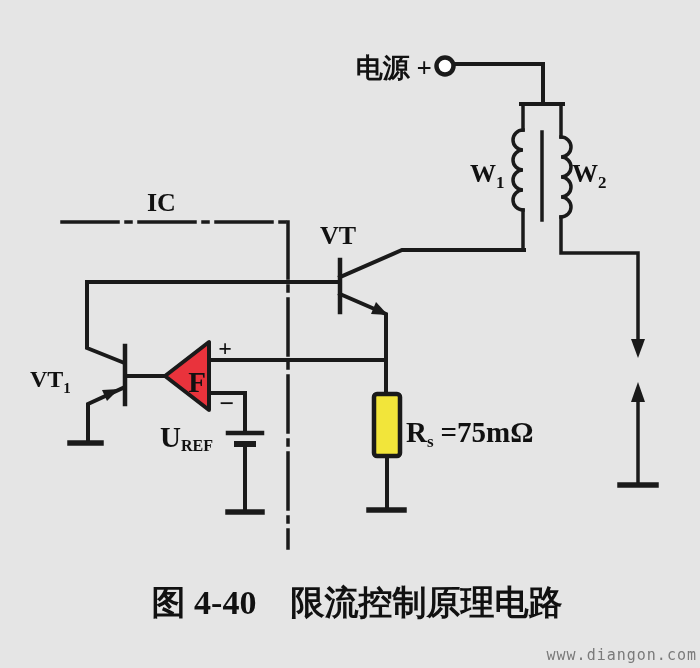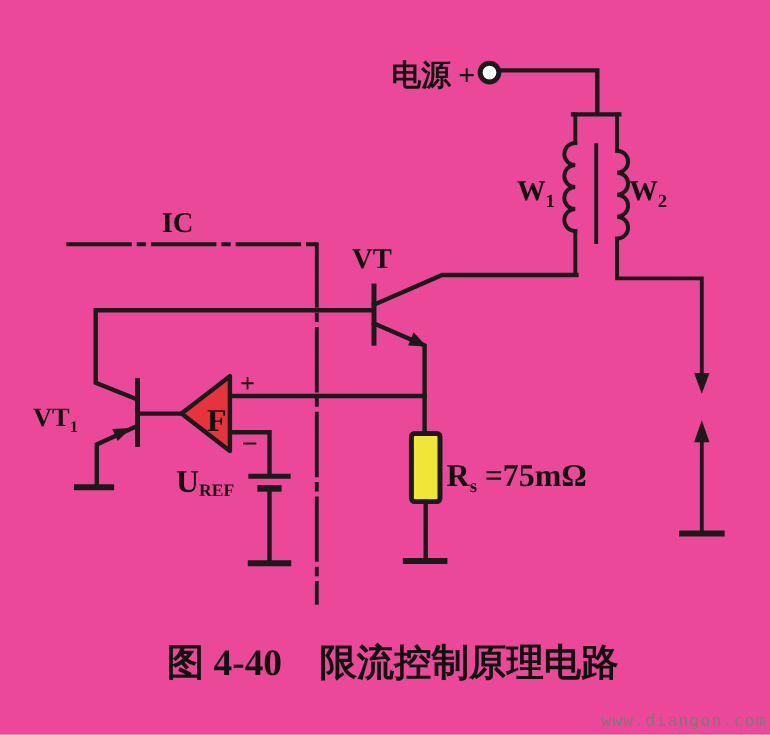--- a/index.html
+++ b/index.html
@@ -1,16 +1,16 @@
 <!DOCTYPE html>
 <html><head>
 <meta charset="utf-8">
 <style>
   html,body{margin:0;padding:0;background:#ffffff;}
-  #stage{position:relative;width:700px;height:668px;background:#ec4899;overflow:hidden;
+  #stage{position:relative;width:700px;height:668px;background:#e5e5e5;overflow:hidden;
          font-family:"Liberation Serif", serif;}
   svg{position:absolute;left:0;top:0;}
   .wire{stroke:#1a1a1a;fill:none;stroke-linecap:square;}
   .lbl{fill:#111111;font-family:"Liberation Serif", serif;font-weight:bold;}
   .cjk{fill:#111111;font-family:"Liberation Serif", serif;font-weight:bold;}
   .mono{font-family:"DejaVu Sans Mono", monospace;font-weight:normal;}
 </style>
 </head>
 <body>
 

